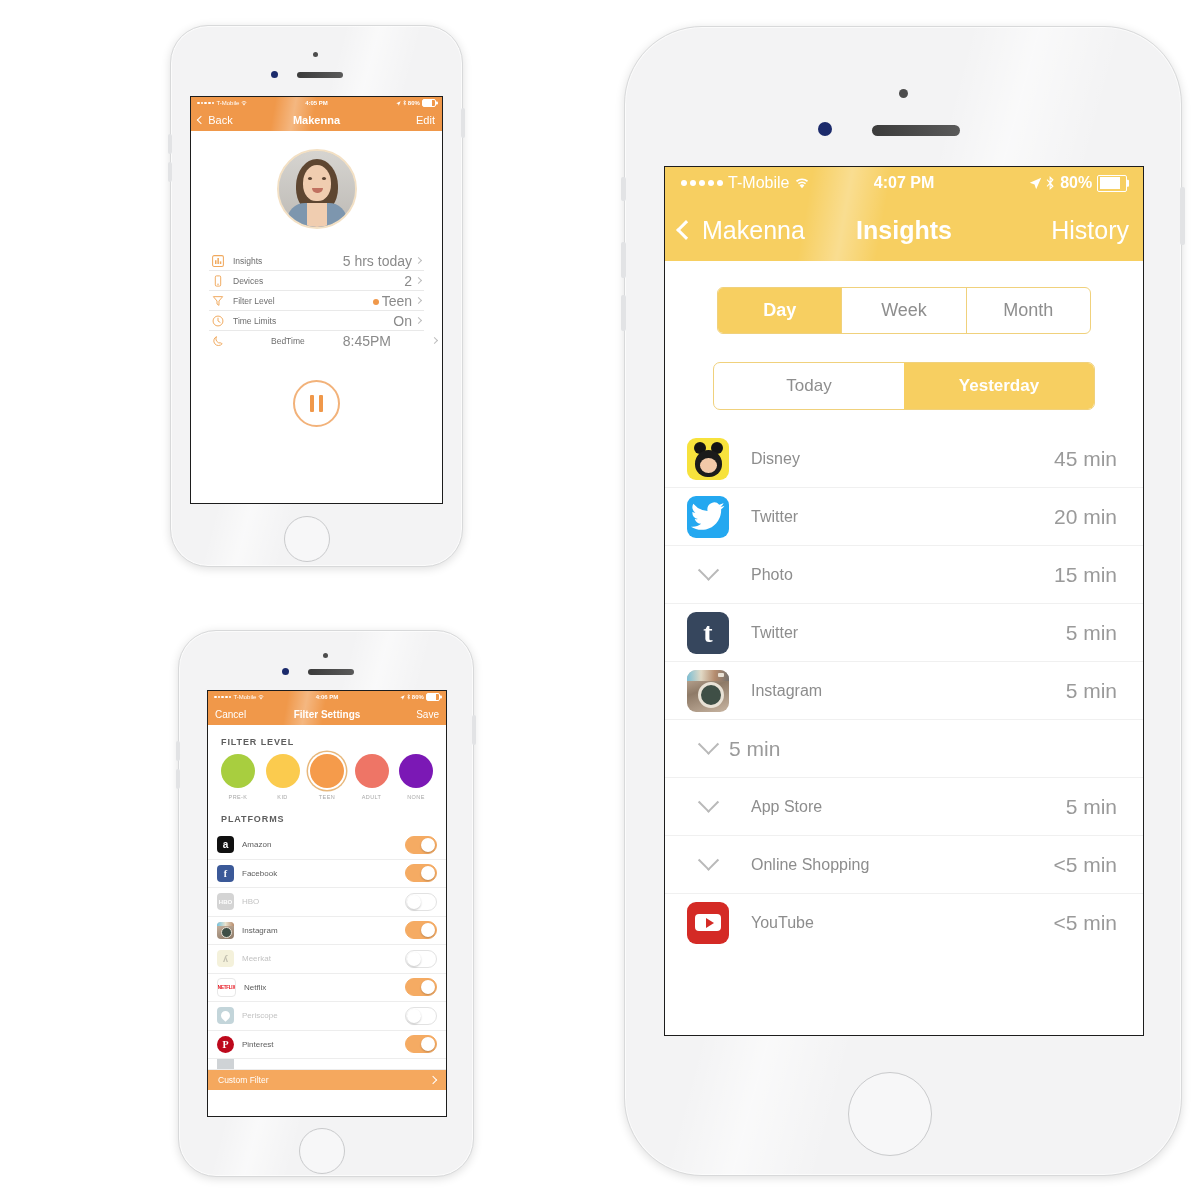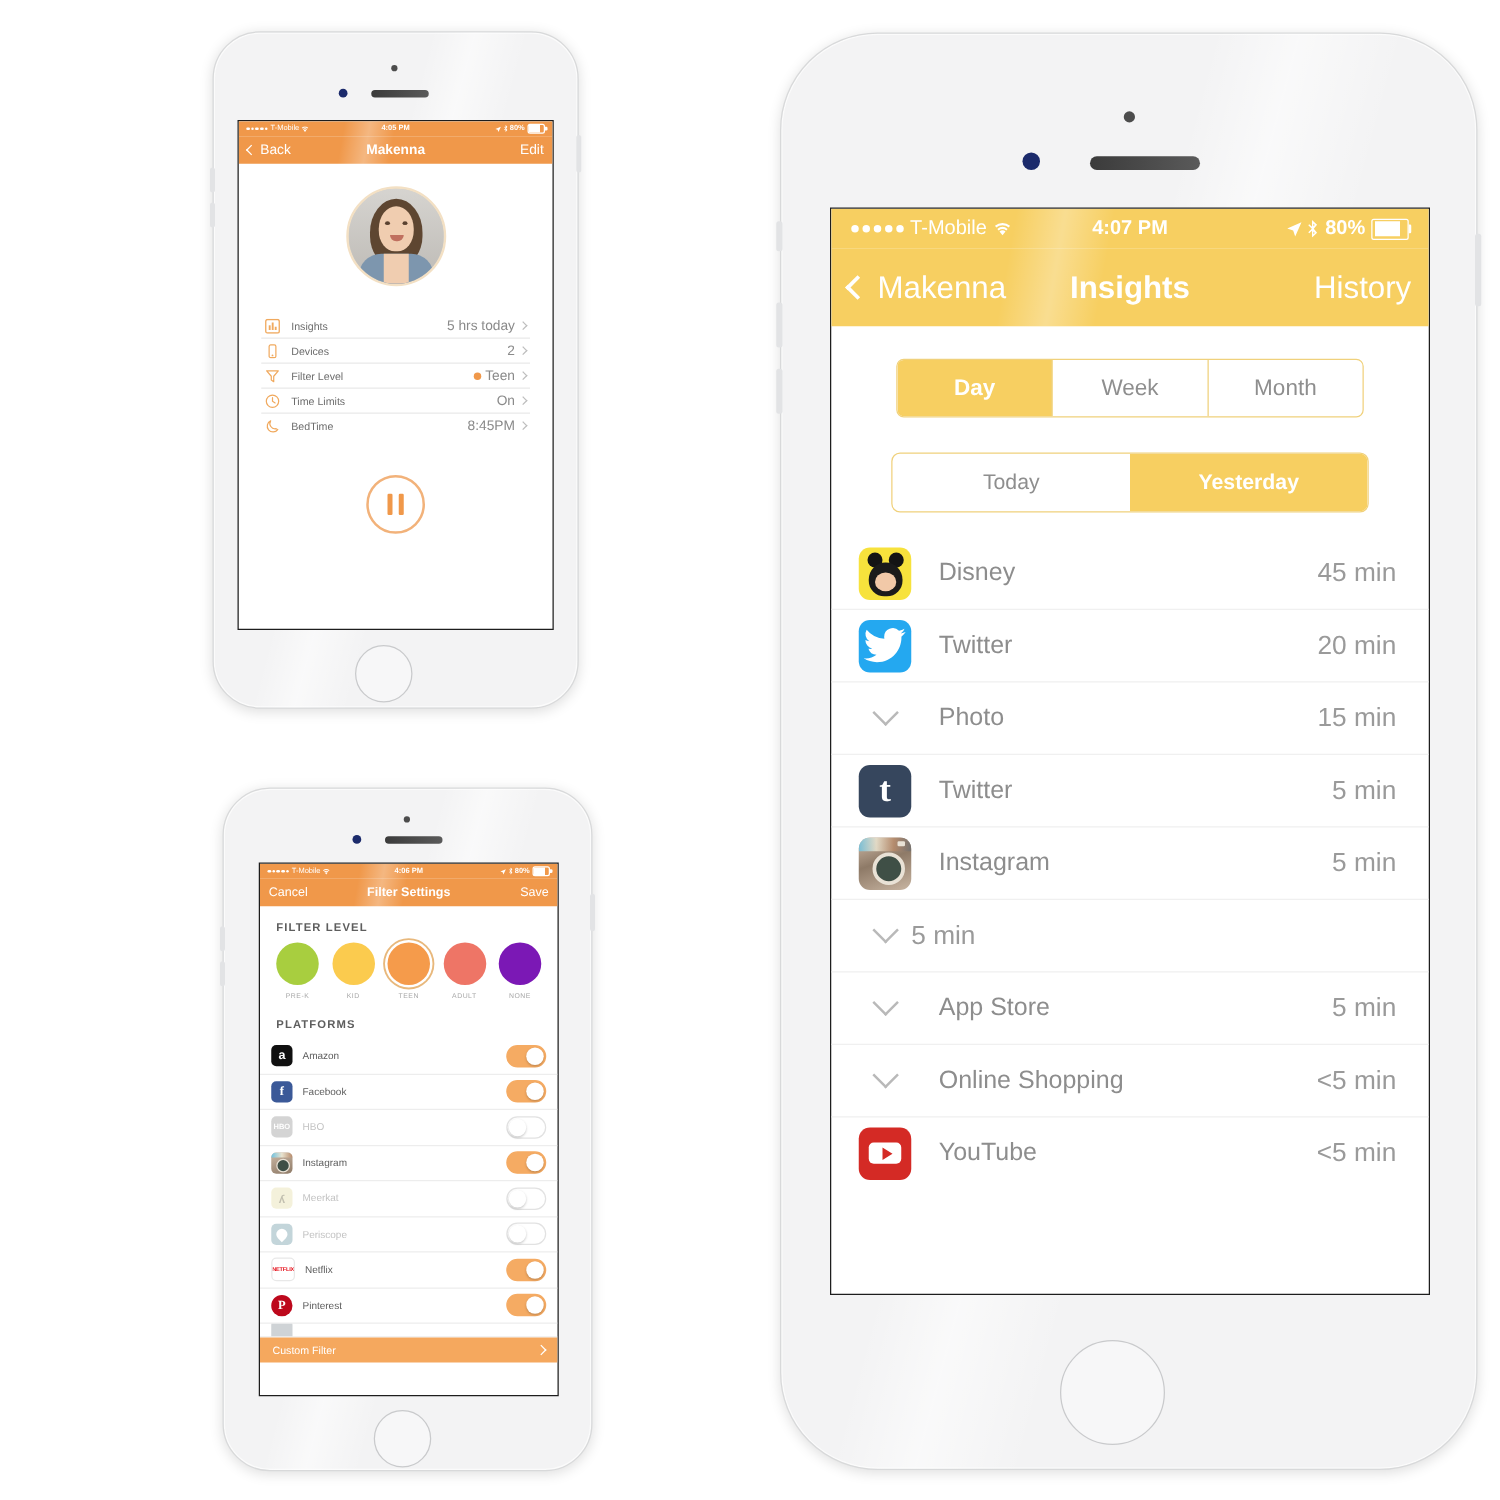--- a/index.html
+++ b/index.html
@@ -69,41 +69,41 @@
 
   #seg-day{margin:26px 48px 0;font-size:17px;border-radius:7px;}
   #seg-day > div{padding:13px 0;}
 
   .applist{margin-top:20px;}
   .approw{display:flex;align-items:center;height:57px;padding:0 26px 0 22px;border-top:1px solid #f0f0f0;}
   .approw:first-child{border-top:none;}
   .appicon{width:42px;height:42px;border-radius:9px;flex:0 0 42px;position:relative;overflow:hidden;}
   .chev-down{width:42px;flex:0 0 42px;display:flex;align-items:center;justify-content:center;}
   .chev-down span{display:block;width:13px;height:13px;border-right:2px solid #b9b9b9;border-bottom:2px solid #b9b9b9;transform:rotate(45deg) translate(-3px,-3px);}
-  .appname{margin-left:22px;font-size:20px;color:#8d8d8d;flex:1;}
+  .appname{margin-left:22px;font-size:16px;color:#8d8d8d;flex:1;}
   .apptime{font-size:21px;color:#9a9a9a;}
 
   
   #phone-profile{left:170px;top:25px;width:291px;height:540px;border-radius:38px;}
   #phone-profile .screen{left:19px;top:70px;width:251px;height:406px;}
   .sm-statusbar{height:12px;padding:0 6px;font-size:6px;background:#f0984a;}
   .sm-navbar{height:22px;padding:0 7px;font-size:11px;background:#f0984a;}
   .sm-screen-sheen{position:absolute;left:0;top:0;width:100%;height:36px;
       background:linear-gradient(100deg,rgba(255,255,255,0) 33%,rgba(255,255,255,.30) 41%,rgba(255,255,255,0) 49%);
       pointer-events:none;z-index:5;}
 
   .avatar-wrap{display:flex;justify-content:center;margin-top:18px;}
   .avatar{width:76px;height:76px;border-radius:50%;border:2px solid #f3e0c4;overflow:hidden;position:relative;background:#cfcfcb;}
 
   .menu{margin:22px 18px 0 18px;}
   .menurow{display:flex;align-items:center;height:19px;border-bottom:1px solid #e9e9e9;}
-  .menurow:last-child{border-bottom:none;}
+  .menurow:last-child{border-bottom:none;gap:38px;}
   .m-ico{width:17px;flex:0 0 17px;display:flex;align-items:center;justify-content:center;color:#f0a95e;}
   .m-label{margin-left:7px;font-size:8.5px;color:#6d6d6d;flex:1;}
-  .m-val{font-size:11px;color:#8a8a8a;}
+  .m-val{font-size:14px;color:#8a8a8a;}
   .m-dot{display:inline-block;width:6px;height:6px;border-radius:50%;background:#f0984a;vertical-align:middle;margin-right:3px;}
   .m-chev{width:12px;flex:0 0 12px;display:flex;align-items:center;justify-content:center;}
   .m-chev span{display:block;width:4px;height:4px;border-right:1px solid #bdbdbd;border-bottom:1px solid #bdbdbd;transform:rotate(-45deg);}
 
   .pause-wrap{display:flex;justify-content:center;margin-top:30px;}
   .pause{width:43px;height:43px;border-radius:50%;border:2px solid #f2b27a;display:flex;align-items:center;justify-content:center;gap:5px;}
   .pause i{display:block;width:4px;height:17px;background:#f0984a;border-radius:1px;}
 
   
   #phone-filter{left:178px;top:630px;width:294px;height:545px;border-radius:38px;}
@@ -558,38 +558,38 @@
       </div>
 
       <div class="plat-row off">
         <div class="plat-ico" style="background:#f5e45c;color:#7b6a12;font-size:9px;">ʎ</div>
         <div class="plat-name">Meerkat</div>
         <div class="tgl">
             <i></i>
           </div>
       </div>
 
-      <div class="plat-row off">
-        <div class="plat-ico" style="background:#3ea8c6;">
-          <span style="display:block;width:9px;height:9px;background:#fff;border-radius:50% 50% 50% 0;transform:rotate(-45deg);"></span>
-        </div>
-        <div class="plat-name">Periscope</div>
-        <div class="tgl">
-            <i></i>
-          </div>
-      </div>
-
       <div class="plat-row">
         <div class="plat-ico" style="background:#fff;border:1px solid #e8e8e8;color:#e50914;font-size:4.5px;letter-spacing:-.2px;">NETFLIX</div>
         <div class="plat-name">Netflix</div>
         <div class="tgl on">
             <i></i>
           </div>
       </div>
 
+      <div class="plat-row off">
+        <div class="plat-ico" style="background:#3ea8c6;">
+          <span style="display:block;width:9px;height:9px;background:#fff;border-radius:50% 50% 50% 0;transform:rotate(-45deg);"></span>
+        </div>
+        <div class="plat-name">Periscope</div>
+        <div class="tgl">
+            <i></i>
+          </div>
+      </div>
+
       <div class="plat-row">
         <div class="plat-ico" style="background:#bd081c;border-radius:50%;font-family:'Liberation Serif',serif;">P</div>
         <div class="plat-name">Pinterest</div>
         <div class="tgl on">
             <i></i>
           </div>
       </div>
 
       <div class="plat-row" style="height:10px;overflow:hidden;">
         <div class="plat-ico" style="background:#cfd3d6;"></div>

